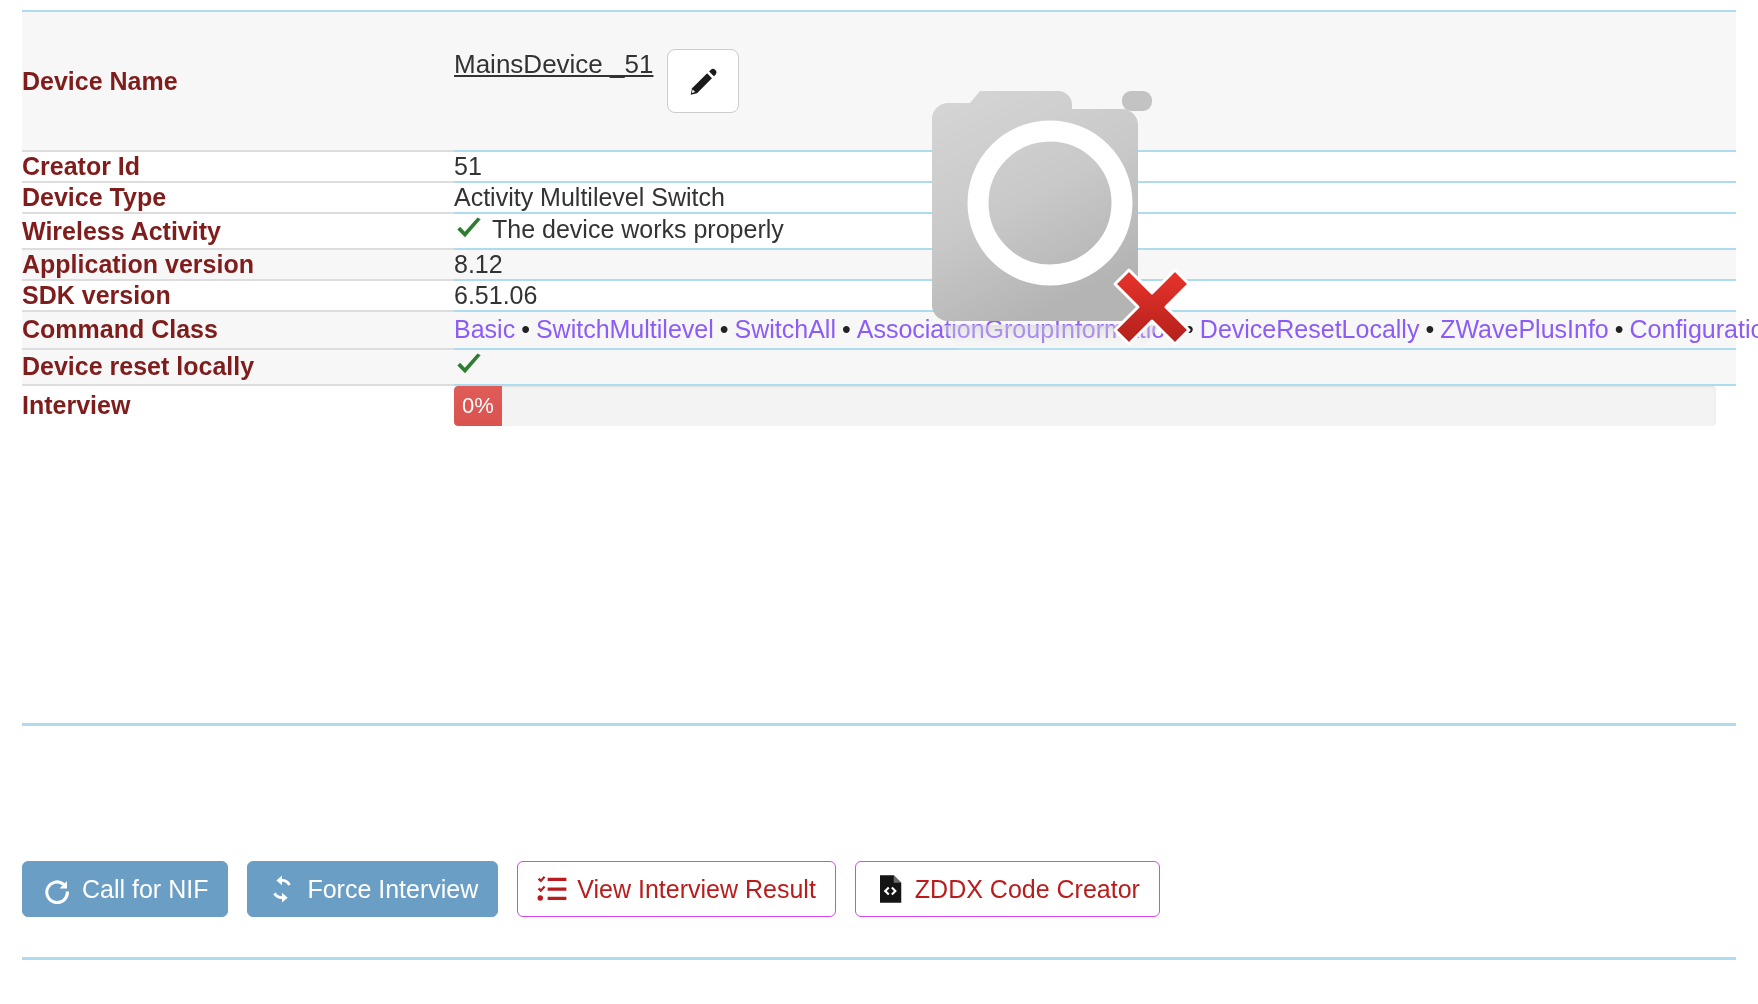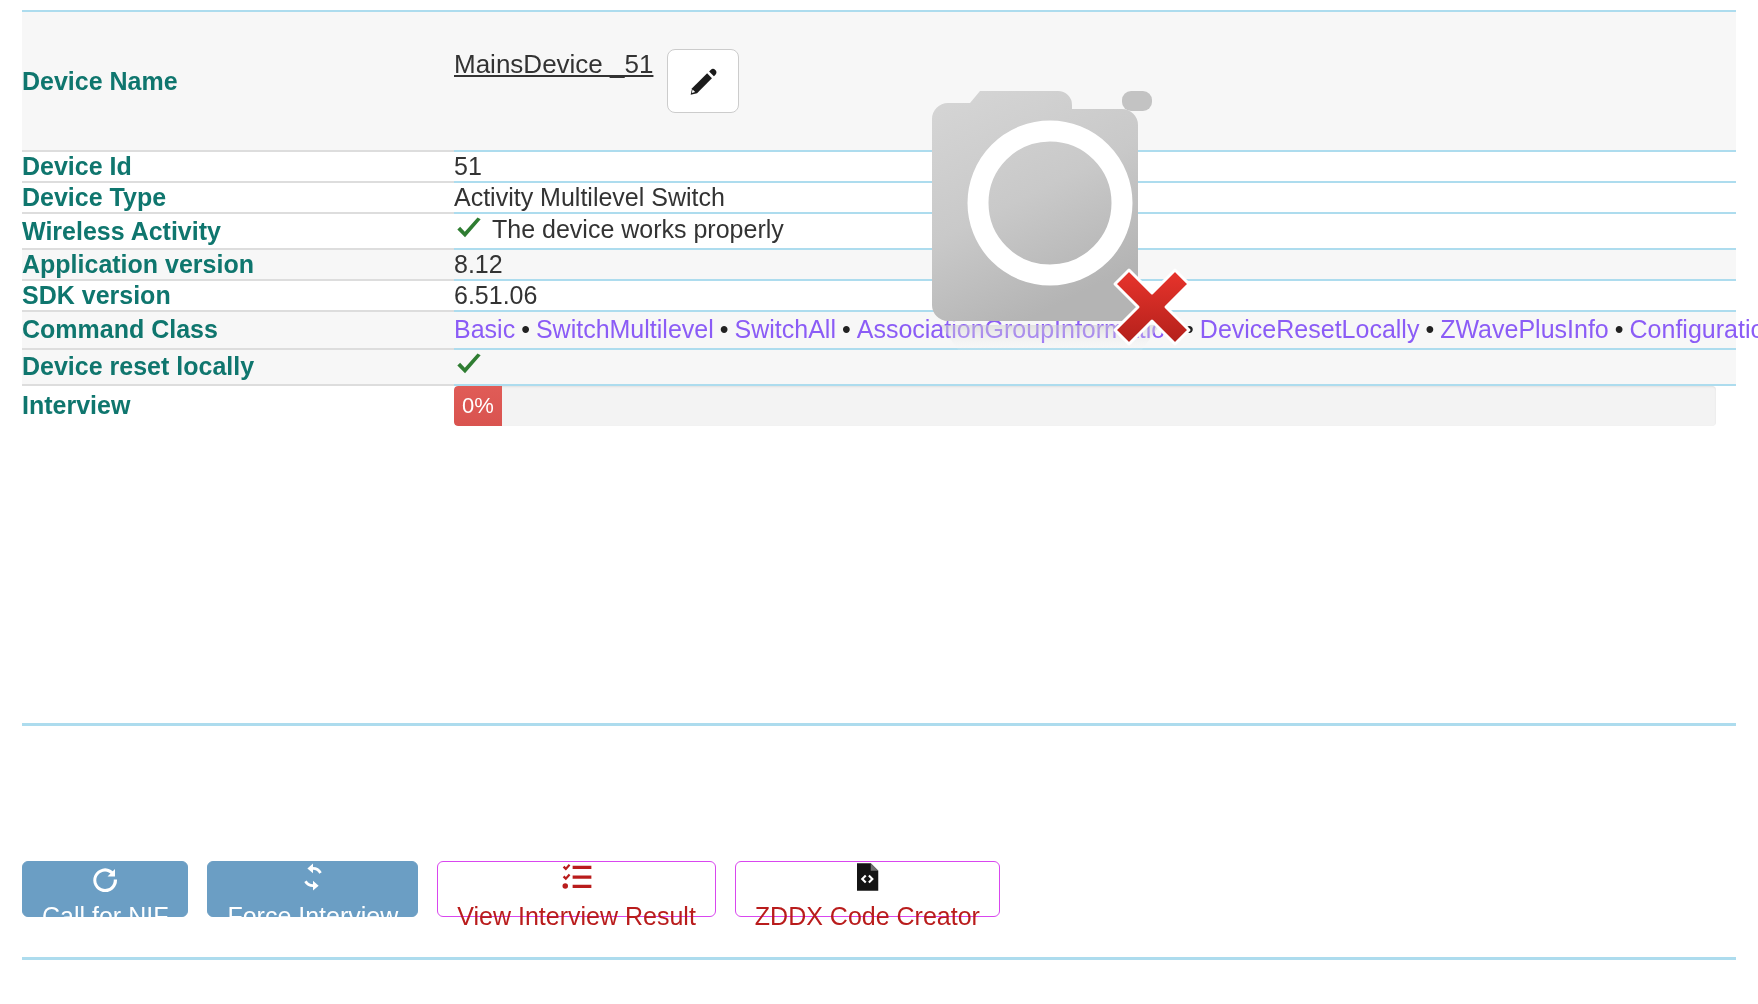--- a/index.html
+++ b/index.html
@@ -27,21 +27,21 @@
   }
   .detail-table tr { }
   .detail-table td {
     vertical-align: middle;
     padding: 0;
   }
   .cell-label {
     width: 432px;
     font-size: 25px;
     font-weight: bold;
-    color: #0f766e;
+    color: #7f1d1d;
     padding: 14px 12px 14px 10px;
     border-top: 2px solid #dddddd;
     background: transparent;
   }
   .cell-value {
     font-size: 25px;
     color: #333333;
     padding: 14px 10px 14px 13px;
     border-top: 2px solid #addcee;
   }
@@ -145,21 +145,20 @@
   .btn {
     display: inline-flex;
     align-items: center;
     gap: 10px;
     height: 56px;
     padding: 0 19px;
     border-radius: 6px;
     font-size: 25px;
     cursor: pointer;
     white-space: nowrap;
-    flex-direction: column;
   }
   .btn-primary {
     background: #6b9ec4;
     border: 1px solid #6b9ec4;
     color: #ffffff;
   }
   .btn-default {
     background: #ffffff;
     border: 1px solid #d946ef;
     color: #b91c1c;
@@ -186,21 +185,21 @@
                   <path d="M14.9 6.6 4.3 17.2l-1 4.5 4.5-1L18.3 10z" fill="#1b1b1b"></path>
                   <path d="M4.1 20.4l.55-2.35 1.8 1.8z" fill="#ffffff"></path>
                 </svg>
               </span>
             </button>
           </div>
         </td>
       </tr>
 
       <tr>
-        <td class="cell-label">Device Id</td>
+        <td class="cell-label">Creator Id</td>
         <td class="cell-value">51</td>
       </tr>
 
       <tr>
         <td class="cell-label">Device Type</td>
         <td class="cell-value">Activity Multilevel Switch</td>
       </tr>
 
       <tr>
         <td class="cell-label">Wireless Activity</td>

